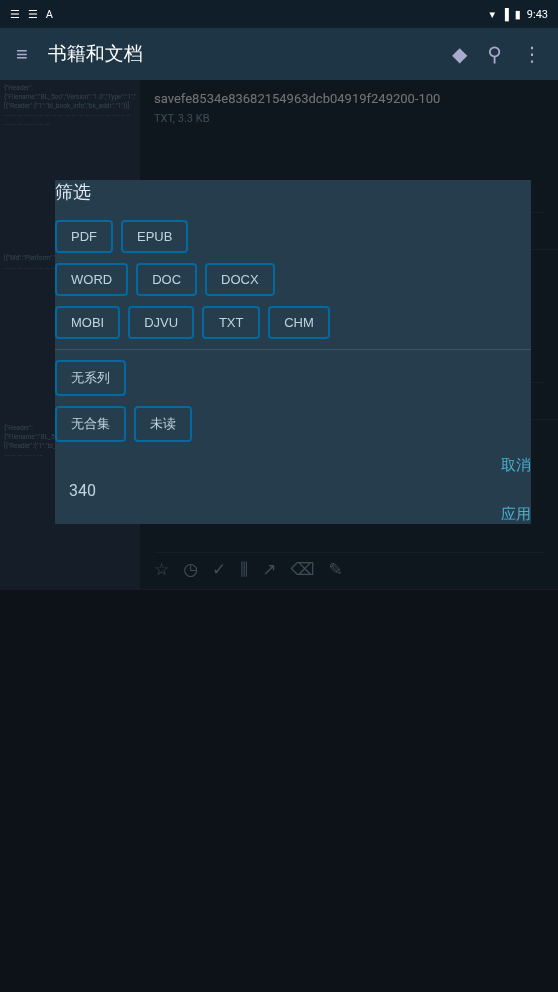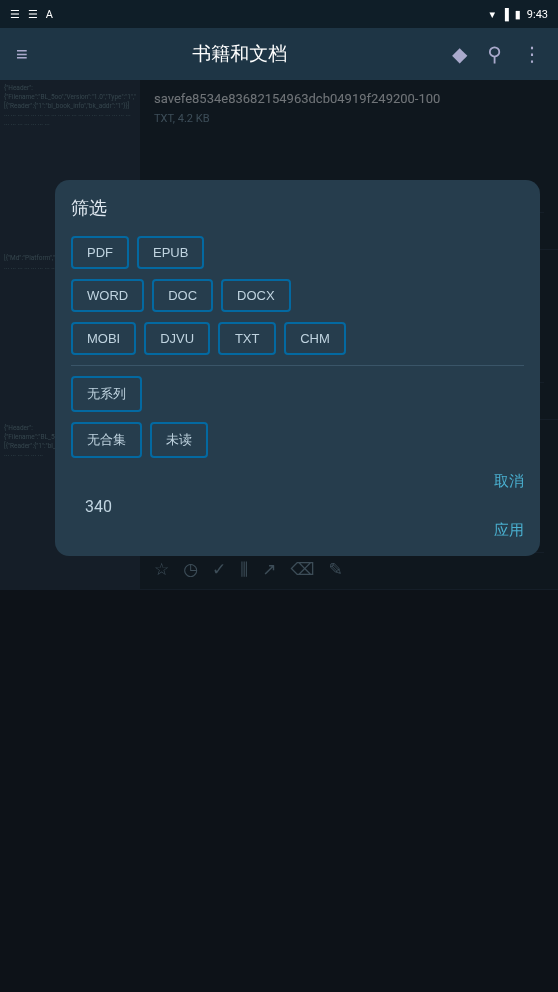--- a/index.html
+++ b/index.html
@@ -33,21 +33,20 @@
       display: flex;
       align-items: center;
       padding: 0 16px;
       gap: 20px;
     }
     .toolbar-title {
       font-size: 19px;
       font-weight: 500;
       flex: 1;
       color: #fff;
-      text-align: center;
     }
     .toolbar-icon {
       color: #aac;
       font-size: 20px;
       cursor: pointer;
     }
 
     
     .content {
       height: calc(992px - 28px - 52px);
@@ -118,25 +117,24 @@
       top: 0; left: 0; right: 0; bottom: 0;
       background: rgba(0,0,0,0.5);
       z-index: 10;
     }
 
     
     .filter-dialog {
       position: absolute;
       top: 100px;
       left: 55px;
-      right: 18px;
+      right: 27px;
       background: #263d4d;
-      border-radius: 14px;
+      border-radius: 1px;
       z-index: 20;
-      padding: 16px;
     }
     .filter-title {
       font-size: 18px;
       color: #e0e8f0;
       margin-bottom: 16px;
       font-weight: 500;
     }
     .filter-row {
       display: flex;
       flex-wrap: wrap;
@@ -219,21 +217,21 @@
 </div>
 
 <div class="content">
 
   <div class="book-card">
     <div class="book-thumbnail">
       <div class="thumb-text">{"Header":{"Filename":"BL_5oo","Version":"1.0","Type":"1","Unique":"1|4","NowAt":"1","NodeCnt":"1","NodeAttr":"1","Name":"History","KeyName":"BL","ChildrenCnt":"1"}} [{"Reader":{"1":"bl_book_info","bk_addr":"1"}}] ... ... ... ... ... ... ... ... ... ... ... ... ... ... ... ... ... ... ... ... ... ... ... ... ... ...</div>
     </div>
     <div class="book-info">
       <div class="book-filename">savefe8534e83682154963dcb04919f249200-100</div>
-      <div class="book-meta">TXT, 4.2 KB</div>
+      <div class="book-meta">TXT, 3.3 KB</div>
       <div class="book-actions">
         <span class="action-icon">☆</span>
         <span class="action-icon">◷</span>
         <span class="action-icon">✓</span>
         <span class="action-icon">⫼</span>
         <span class="action-icon">↗</span>
         <span class="action-icon">⌫</span>
         <span class="action-icon">✎</span>
       </div>
     </div>

